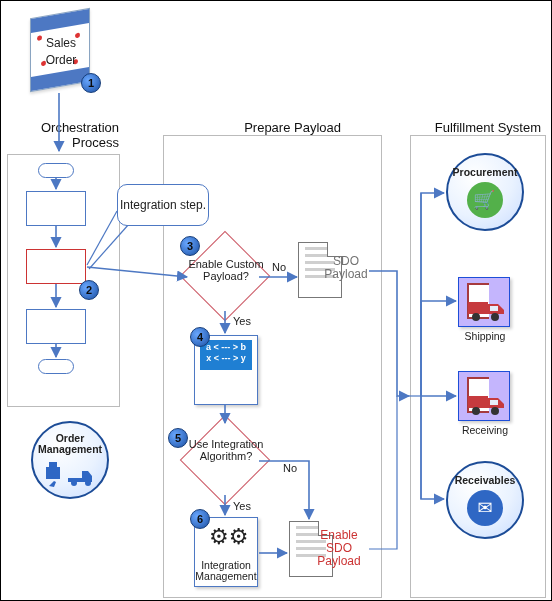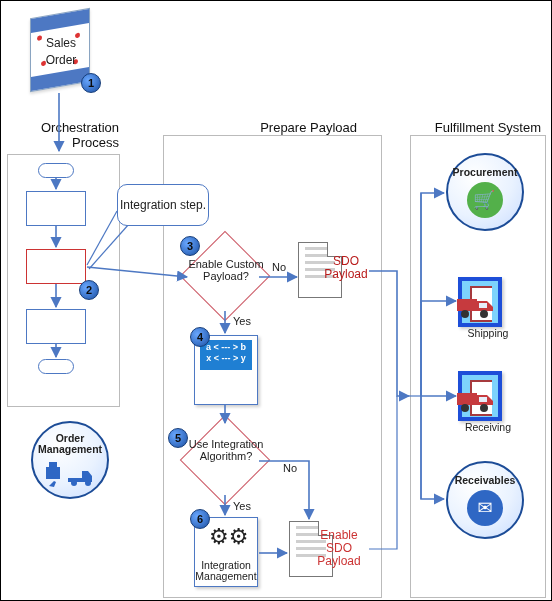--- a/index.html
+++ b/index.html
@@ -28,21 +28,21 @@
   .algobox .lbl{position:absolute;left:0;right:0;bottom:4px;text-align:center;font-size:10.5px;line-height:11px}
   .docicon{position:absolute;width:44px;height:56px;background:#fff;border:1px solid #777;box-sizing:border-box}
   .docicon:before{content:"";position:absolute;right:-1px;top:-1px;width:14px;height:14px;background:#fff;border-left:1px solid #777;border-bottom:1px solid #777}
   .docicon .lines span{display:block;height:3px;background:#cfcfcf;margin:4px 6px}
   .doclabel{position:absolute;font-size:12px;line-height:13px;text-align:center}
   .bigcircle{position:absolute;width:78px;height:78px;border-radius:50%;border:2px solid #1c4c97;background:radial-gradient(circle at 35% 30%,#fff 0%,#e9f2ff 55%,#c8dcff 100%);display:flex;flex-direction:column;align-items:center;justify-content:center;box-sizing:border-box}
   .bigcircle .clabel{font-size:10.5px;font-weight:bold;text-align:center;line-height:11px;margin-bottom:4px;color:#222}
   .inner-icon{width:36px;height:36px;border-radius:50%;display:flex;align-items:center;justify-content:center;color:#fff;font-size:18px}
   .green{background:#53b04a}
   .blueic{background:#2f67c4}
-  .fs-box{position:absolute;width:44px;height:50px;border:4px solid #1d4ed8;background:#7dd3fc;box-shadow:2px 2px 3px rgba(0,0,0,.2);display:flex;flex-direction:column;align-items:center;justify-content:flex-end;box-sizing:border-box}
+  .fs-box{position:absolute;width:52px;height:50px;border:1px solid #1d4ed8;background:#c4b5fd;box-shadow:2px 2px 3px rgba(0,0,0,.2);display:flex;flex-direction:column;align-items:center;justify-content:flex-end;box-sizing:border-box}
   .fs-box .tlabel{position:absolute;bottom:-16px;width:70px;left:-9px;text-align:center;font-size:10.5px}
   .fs-box svg{z-index:1}
   .door{position:absolute;left:8px;top:5px;width:20px;height:32px;background:#fff;border:2px solid #a63a3e;border-right:none;z-index:0}
   svg.overlay{position:absolute;left:0;top:0;width:552px;height:601px;pointer-events:none;z-index:5}
   .arrow{stroke:#4d78c3;stroke-width:1.6;fill:none;marker-end:url(#ah)}
   .callline{stroke:#4d78c3;stroke-width:1.2;fill:none}
 </style>
 </head>
 <body>
 
@@ -53,21 +53,21 @@
     <div class="wedge bot"></div>
     <div class="dot" style="left:6px;top:18px"></div>
     <div class="dot" style="left:44px;top:22px"></div>
     <div class="dot" style="left:10px;top:44px"></div>
     <div class="dot" style="left:42px;top:48px"></div>
   </div>
   <div class="sales-label">Sales Order</div>
   <div class="badge" style="left:80px;top:72px">1</div>
 
   <div class="section-label" style="left:8px;top:119px;width:110px">Orchestration Process</div>
-  <div class="section-label" style="left:216px;top:119px;width:140px">Prepare Payload</div>
+  <div class="section-label" style="left:200px;top:119px;width:140px">Prepare Payload</div>
   <div class="section-label" style="left:410px;top:119px;width:130px">Fulfillment System</div>
 
   <div class="region" style="left:6px;top:153px;width:113px;height:253px"></div>
   <div class="region" style="left:162px;top:134px;width:219px;height:463px"></div>
   <div class="region" style="left:409px;top:134px;width:136px;height:463px"></div>
 
   <div class="of-box of-round" style="left:37px;top:162px;width:36px"></div>
   <div class="of-box" style="left:25px;top:190px;width:60px;height:35px"></div>
   <div class="of-box of-red" style="left:25px;top:248px;width:60px;height:35px"></div>
   <div class="badge" style="left:78px;top:279px">2</div>
@@ -106,21 +106,21 @@
 
   <div class="docicon" style="left:297px;top:241px">
       <div class="lines">
         <span></span>
         <span></span>
         <span></span>
         <span></span>
         <span></span>
       </div>
     </div>
-  <div class="doclabel" style="left:317px;top:254px;width:56px;color:#b91c1c">SDO Payload</div>
+  <div class="doclabel" style="left:317px;top:254px;width:56px;color:#737373">SDO Payload</div>
 
   <div class="docicon" style="left:288px;top:520px">
       <div class="lines">
         <span></span>
         <span></span>
         <span></span>
         <span></span>
         <span></span>
       </div>
     </div>

